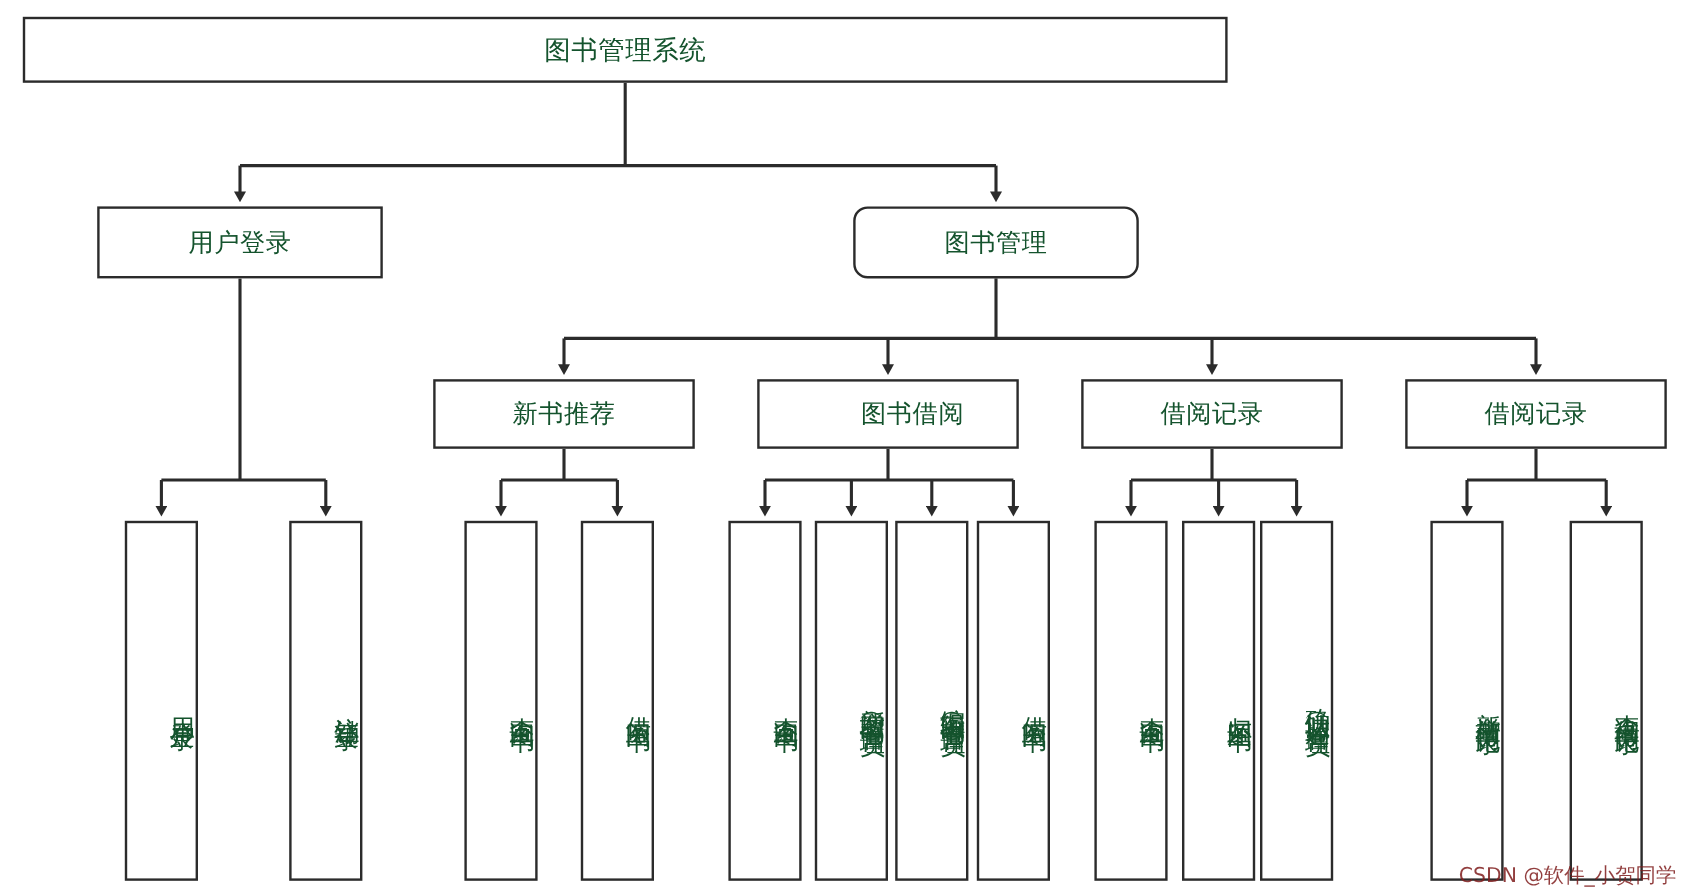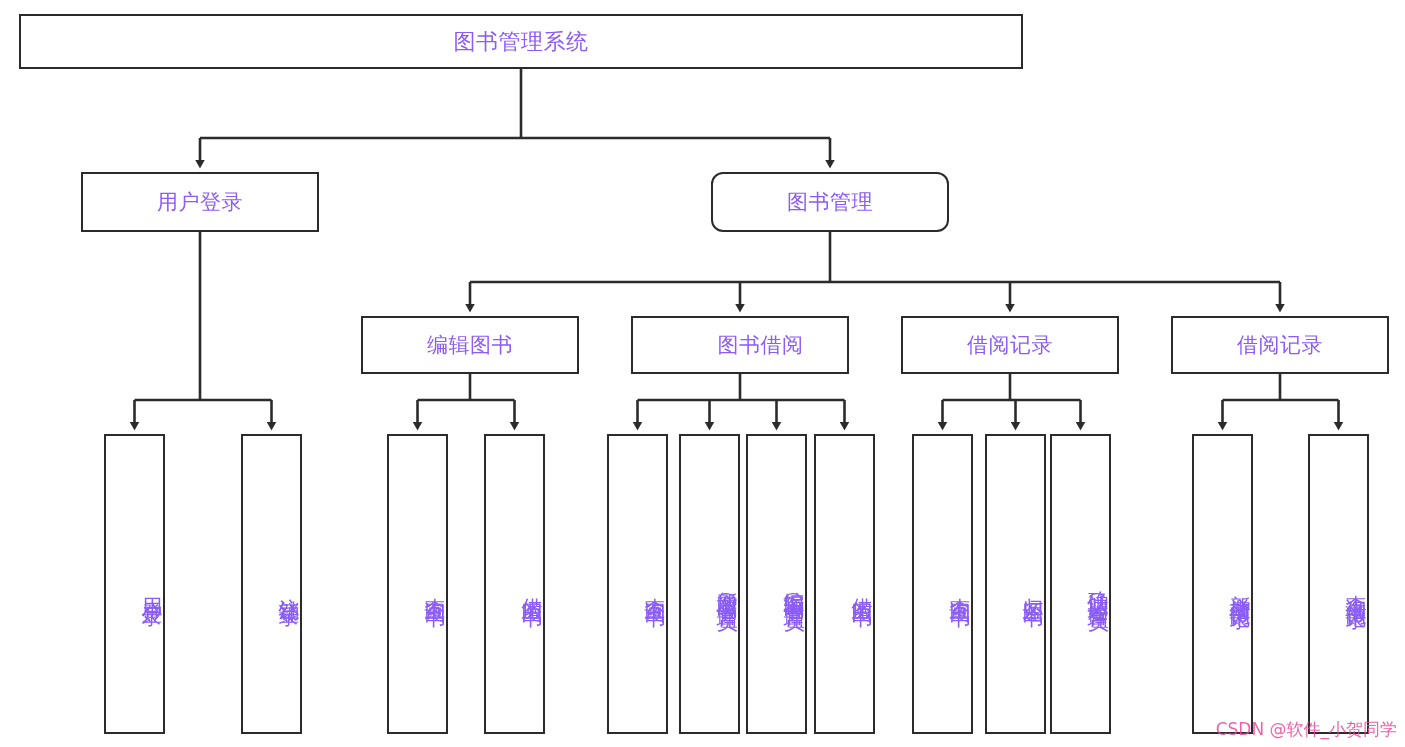--- a/index.html
+++ b/index.html
@@ -29,21 +29,21 @@
     pointer-events: none;
   }
   .node {
     position: absolute;
     box-sizing: border-box;
     background: #ffffff;
     border: 2px solid #2b2b2b;
     display: flex;
     align-items: center;
     justify-content: center;
-    color: #8b5cf6;
+    color: #14532d;
   }
   .node.horiz {
     font-size: 21px;
     letter-spacing: 0.5px;
   }
   .node.vert {
     writing-mode: vertical-rl;
     text-orientation: upright;
     font-size: 21px;
     letter-spacing: 3px;
@@ -58,21 +58,21 @@
     white-space: nowrap;
   }
   .node.root {
     font-size: 22px;
   }
   .watermark {
     position: absolute;
     right: 8px;
     bottom: 6px;
     font-size: 17px;
-    color: #ec4899;
+    color: #7f1d1d;
     opacity: 0.85;
     white-space: nowrap;
     font-family: "DejaVu Sans", "Liberation Sans", sans-serif;
   }
 </style>
 </head>
 <body>
 
 <div id="diagram-root">
   <svg class="edges" viewBox="0 0 1405 747">
@@ -122,21 +122,21 @@
       <div class="node horiz root" style="left: 19px; top: 14px; width: 1004px; height: 55px;">
         <span class="hlabel">图书管理系统</span>
       </div>
       <div class="node horiz" style="left: 81px; top: 172px; width: 238px; height: 60px;">
         <span class="hlabel">用户登录</span>
       </div>
       <div class="node horiz" style="left: 711px; top: 172px; width: 238px; height: 60px; border-radius: 12px;">
         <span class="hlabel">图书管理</span>
       </div>
       <div class="node horiz" style="left: 361px; top: 316px; width: 218px; height: 58px;">
-        <span class="hlabel">编辑图书</span>
+        <span class="hlabel">新书推荐</span>
       </div>
       <div class="node horiz" style="left: 631px; top: 316px; width: 218px; height: 58px; padding-left: 41px;">
         <span class="hlabel">图书借阅</span>
       </div>
       <div class="node horiz" style="left: 901px; top: 316px; width: 218px; height: 58px;">
         <span class="hlabel">借阅记录</span>
       </div>
       <div class="node horiz" style="left: 1171px; top: 316px; width: 218px; height: 58px;">
         <span class="hlabel">借阅记录</span>
       </div>

